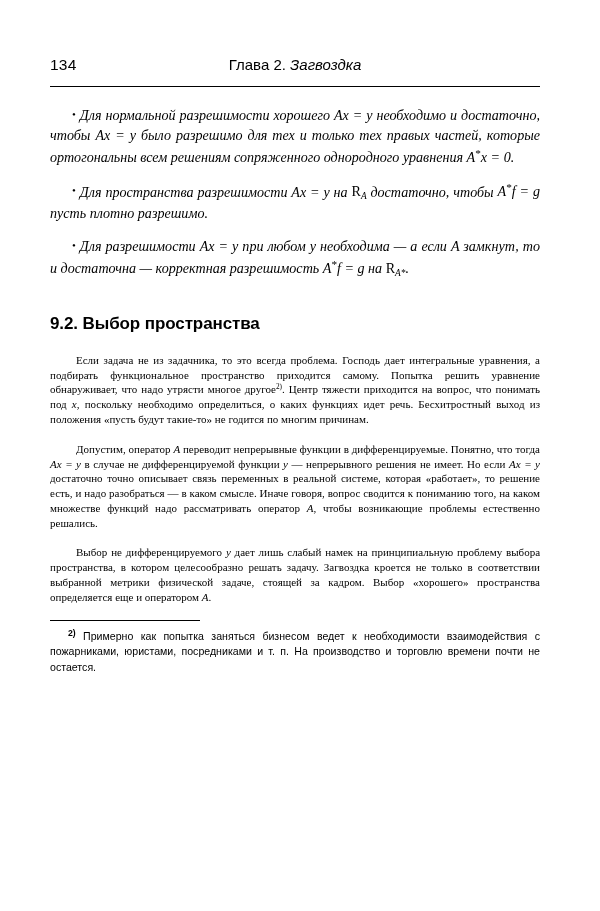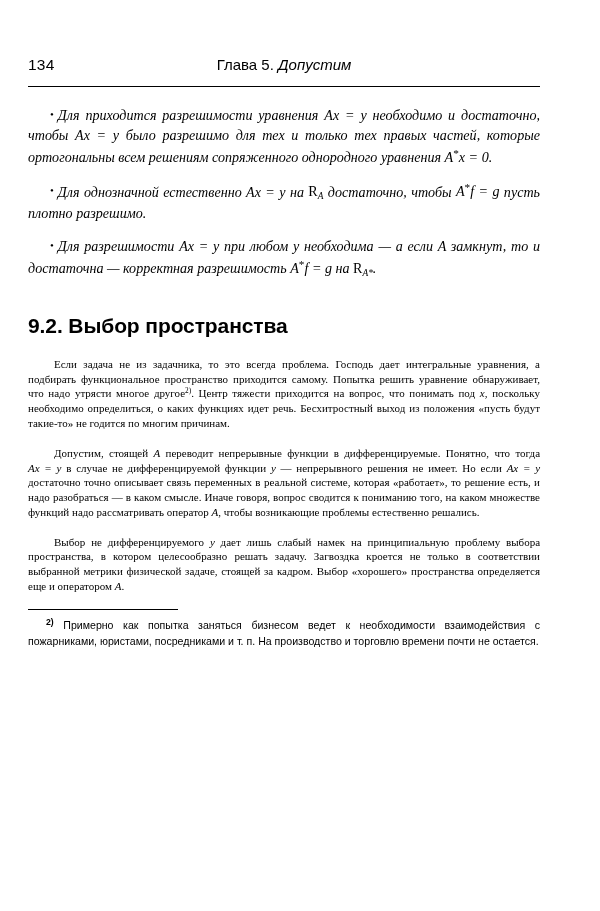--- a/index.html
+++ b/index.html
@@ -12,21 +12,21 @@
     height: 911px;
     font-family: "Liberation Serif", "DejaVu Serif", serif;
     color: #000000;
     -webkit-font-smoothing: antialiased;
   }
   .page {
     position: relative;
     width: 600px;
     height: 911px;
     box-sizing: border-box;
-    padding: 56px 60px 0 28px;
+    padding: 56px 60px 0 50px;
     background: #ffffff;
     overflow: hidden;
   }
 
   
   .runhead {
     display: flex;
     align-items: baseline;
     position: relative;
     height: 26px;
@@ -96,21 +96,21 @@
   sup.star {
     font-size: 0.8em;
     vertical-align: 0.42em;
     font-style: normal;
   }
 
   
   .section-heading {
     font-family: "Liberation Sans", "DejaVu Sans", sans-serif;
     font-weight: bold;
-    font-size: 21px;
+    font-size: 17px;
     margin: 34px 0 19px 0;
     letter-spacing: -0.1px;
   }
 
   
   .para {
     font-size: 11px;
     line-height: 1.345;
     text-align: justify;
     text-justify: inter-word;
@@ -147,39 +147,39 @@
   }
 </style>
 </head>
 <body>
 
 <div class="page">
 
   <div class="runhead">
     <span class="folio">134</span>
     <span class="title">
-      <span>Глава 5.</span>
-      <span class="ital">Допустим</span>
+      <span>Глава 2.</span>
+      <span class="ital">Загвоздка</span>
     </span>
   </div>
   <hr class="rule">
 
   <div class="bullets">
 
     <p class="bullet">
-      <span class="dot">•</span><span>Для приходится разрешимости уравнения</span>
+      <span class="dot">•</span><span>Для нормальной разрешимости хорошего</span>
       <span class="m">Ax = y</span>
       <span>необходимо и достаточно, чтобы</span>
       <span class="m">Ax = y</span>
       <span>было разрешимо для тех и только тех правых частей, которые ортогональны всем решениям сопряженного однородного уравнения</span>
       <span class="m">A<sup class="star">*</sup>x = 0</span><span>.</span>
     </p>
 
     <p class="bullet">
-      <span class="dot">•</span><span>Для однозначной естественно</span>
+      <span class="dot">•</span><span>Для пространства разрешимости</span>
       <span class="m">Ax = y</span>
       <span>на</span>
       <span class="bold-up">R<sub class="small">A</sub></span>
       <span>достаточно, чтобы</span>
       <span class="m">A<sup class="star">*</sup>f = g</span>
       <span>пусть плотно разрешимо.</span>
     </p>
 
 
     <p class="bullet">
@@ -196,21 +196,21 @@
     </p>
 
   </div>
 
   <h2 class="section-heading">9.2. Выбор пространства</h2>
 
   <p class="para"><span>Если задача не из задачника, то это всегда проблема. Господь дает интегральные уравнения, а подбирать функциональное пространство приходится самому. Попытка решить уравнение обнаруживает, что надо утрясти многое другое</span><sup class="fn">2)</sup><span>. Центр тяжести приходится на вопрос, что понимать под</span>
     <span class="m">x</span><span>, поскольку необходимо определиться, о каких функциях идет речь. Бесхитростный выход из положения «пусть будут такие-то» не годится по многим причинам.</span>
   </p>
 
-  <p class="para"><span>Допустим, стоящей</span>
+  <p class="para"><span>Допустим, оператор</span>
     <span class="m">A</span>
     <span>переводит непрерывные функции в дифференцируемые. Понятно, что тогда</span>
     <span class="m">Ax = y</span>
     <span>в случае не дифференцируемой функции</span>
     <span class="m">y</span>
     <span>— непрерывного решения не имеет. Но если</span>
     <span class="m">Ax = y</span>
     <span>достаточно точно описывает связь переменных в реальной системе, которая «работает», то решение есть, и надо разобраться — в каком смысле. Иначе говоря, вопрос сводится к пониманию того, на каком множестве функций надо рассматривать оператор</span>
     <span class="m">A</span><span>, чтобы возникающие проблемы естественно решались.</span>
   </p>

